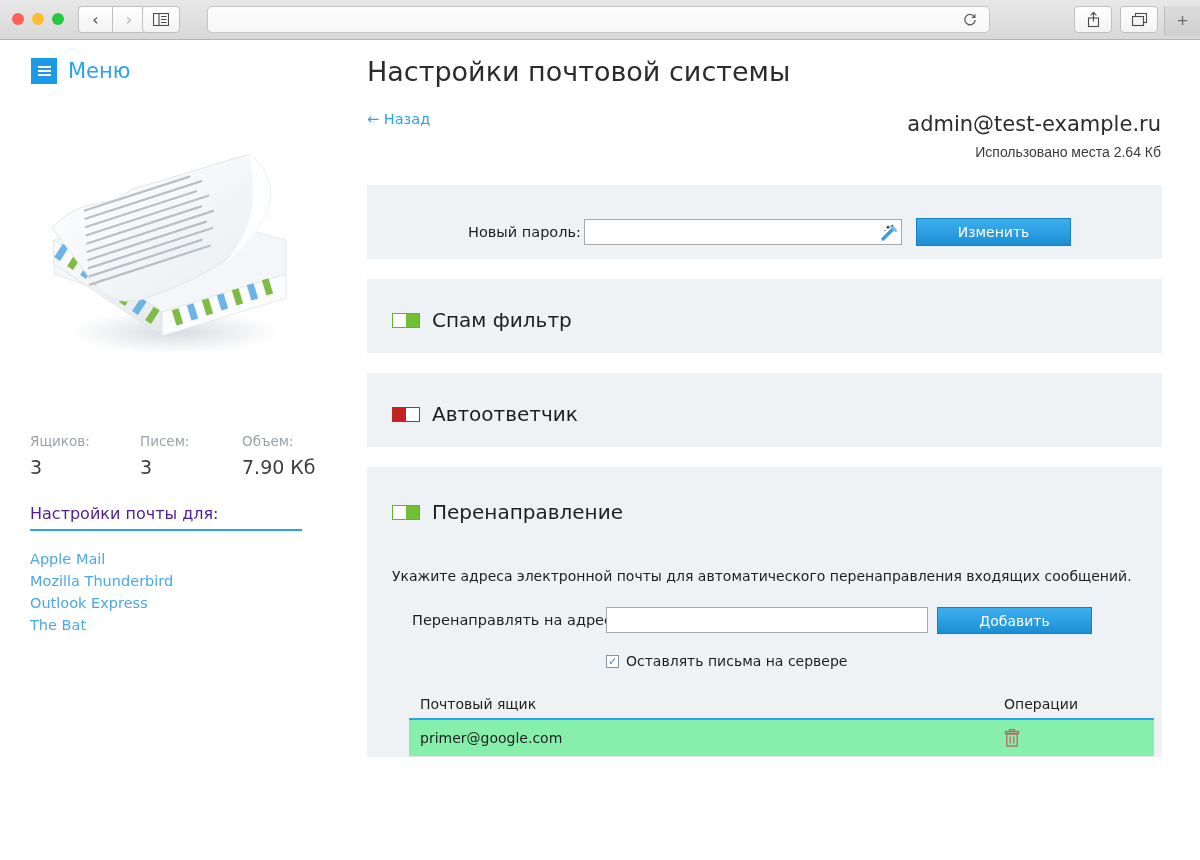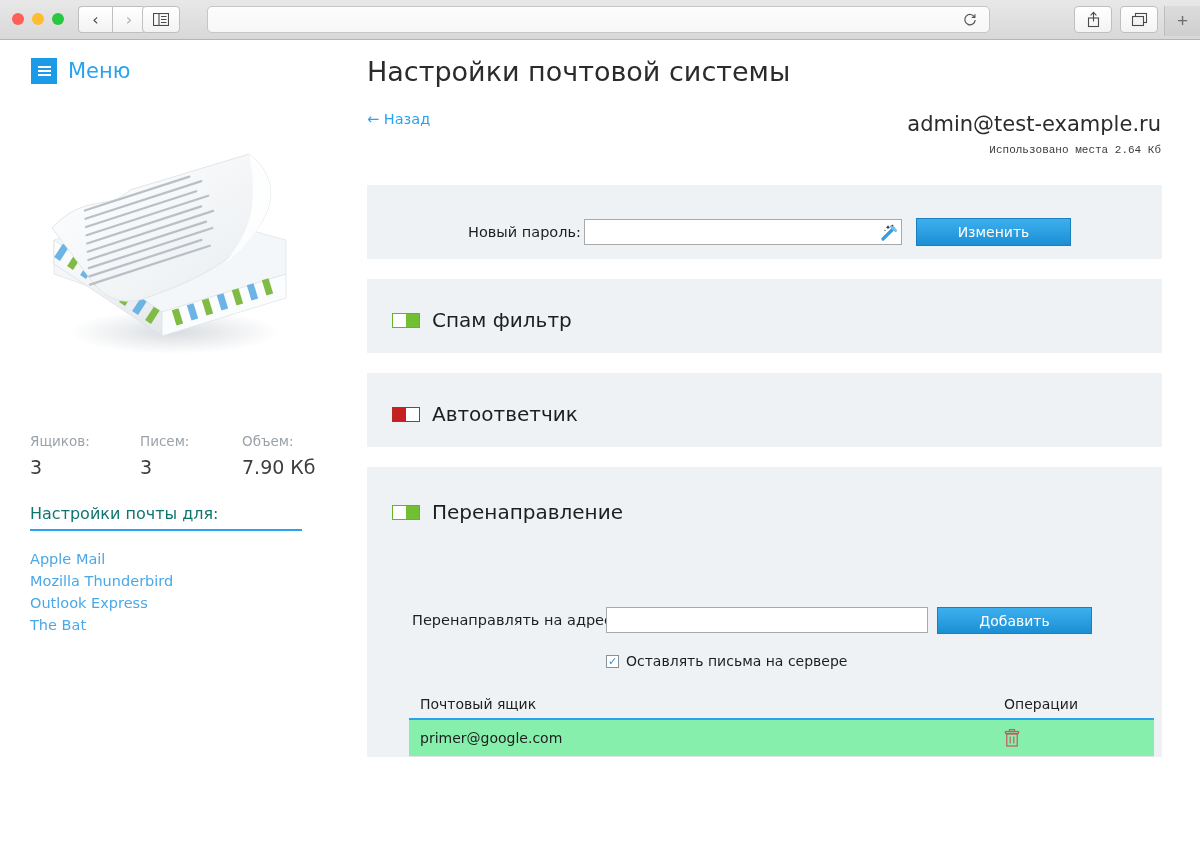--- a/index.html
+++ b/index.html
@@ -140,21 +140,21 @@
     font-family: "DejaVu Sans", sans-serif;
     margin-bottom: 7px;
   }
   .stat-value {
     font-size: 19px; color: #3d3d3d;
     font-family: "DejaVu Sans", sans-serif;
   }
 
   .settings-for-title {
     position: absolute; left: 30px; top: 464px;
-    font-size: 16px; color: #0f766e;
+    font-size: 16px; color: #4c1d95;
     font-family: "DejaVu Sans", sans-serif;
   }
   .settings-for-rule {
     position: absolute; left: 30px; top: 489px;
     width: 272px; height: 2px;
     background: #2aa3ef;
   }
 
   .client-links {
     position: absolute; left: 30px; top: 508px;
@@ -186,22 +186,22 @@
     font-family: "DejaVu Sans", sans-serif;
   }
   .account-email {
     position: absolute; right: 39px; top: 72px;
     font-size: 21px; color: #2b2b2b;
     font-family: "DejaVu Sans", sans-serif;
     text-align: right;
   }
   .account-usage {
     position: absolute; right: 39px; top: 104px;
-    font-size: 11px; color: #3b3b3b;
-    font-family: Liberation Mono, monospace;
+    font-size: 14px; color: #3b3b3b;
+    font-family: Liberation Sans, sans-serif;
     text-align: right;
   }
 
   .panel {
     position: absolute;
     left: 27px; width: 795px;
     background: #eef2f5;
   }
   #panel-password   { top: 145px;  height: 74px; }
   #panel-spam       { top: 239px;  height: 74px; }
@@ -574,20 +574,21 @@
 
     <div class="panel" id="panel-forwarding">
       <div class="section-head" id="head-forward">
         <div class="toggle on">
           <div class="half blank"></div>
             <div class="half filled"></div>
         </div>
         <div class="section-title">Перенаправление</div>
       </div>
 
+      <div class="fwd-desc">Укажите адреса электронной почты для автоматического перенаправления входящих сообщений.</div>
 
       <div class="fwd-row">
         <div class="field-label fwd-label">Перенаправлять на адрес:</div>
         <input class="fwd-input" type="text" placeholder="" style="">
         <div class="btn-blue" id="btn-add">
           <span>Добавить</span>
         </div>
       </div>
 
       <div class="keep-row">

